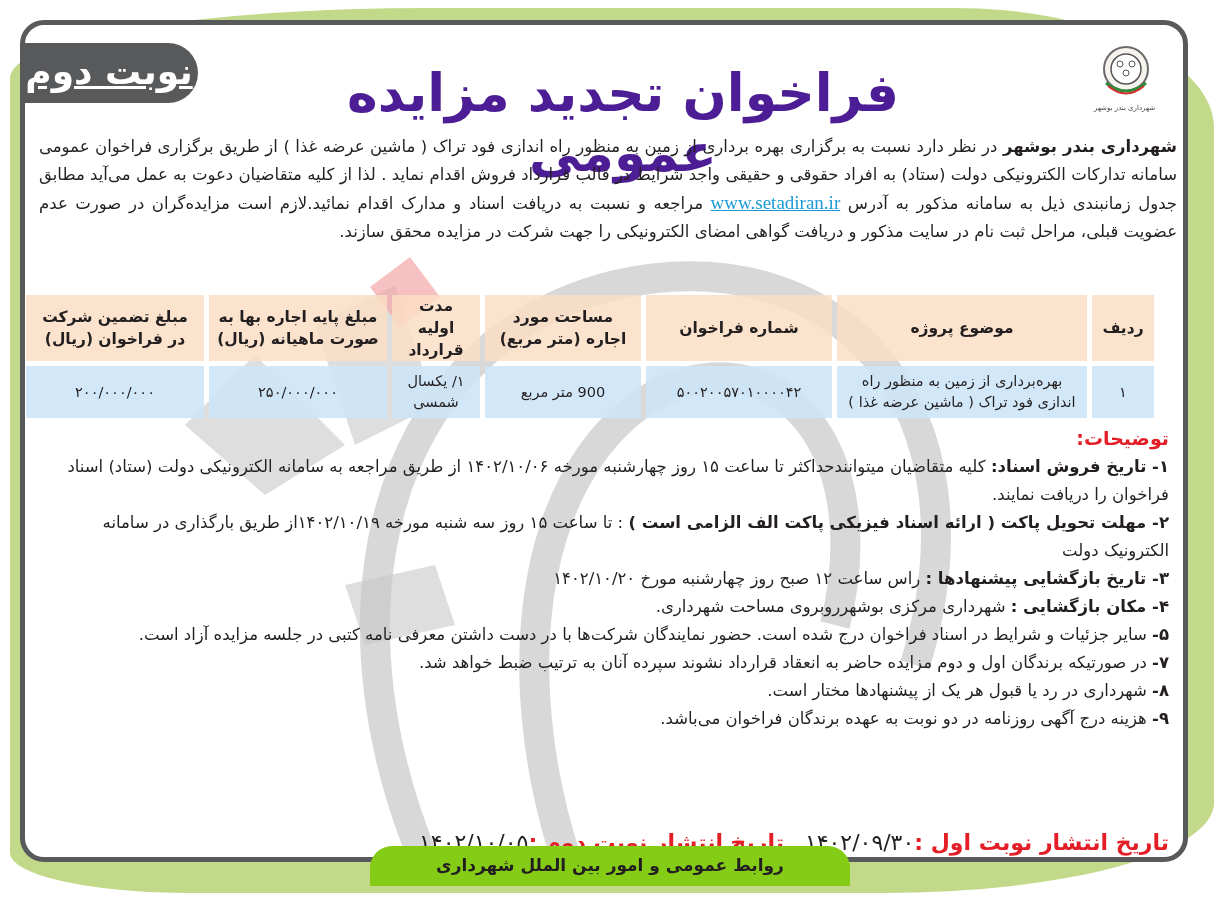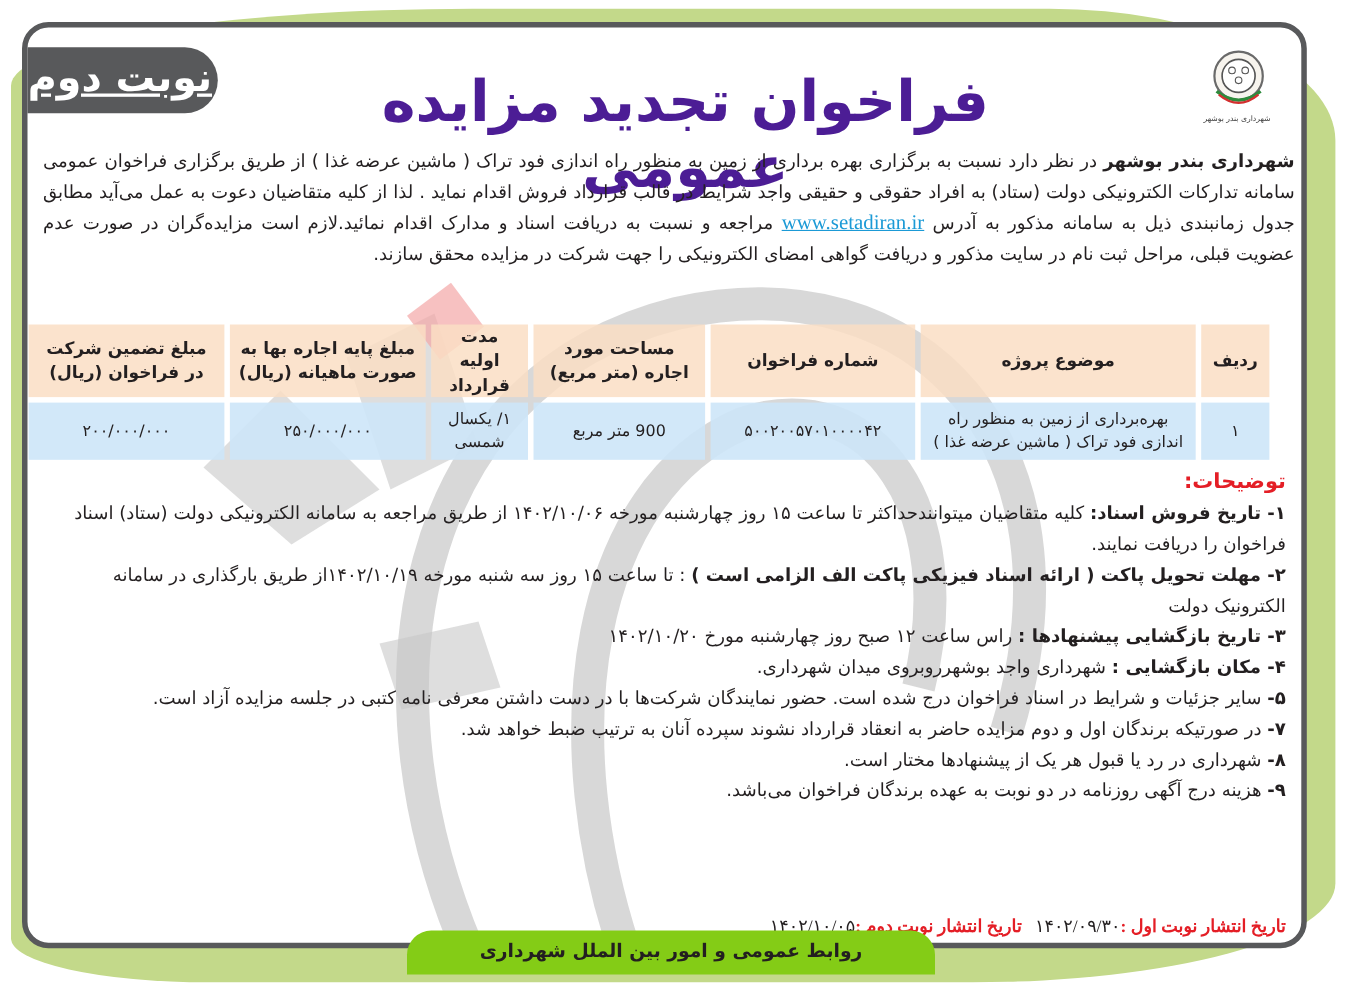--- a/index.html
+++ b/index.html
@@ -63,21 +63,21 @@
       position: absolute; right: 14px; top: 402px; color: #e41e26;
       font-weight: bold; font-size: 19px;
     }
     .notes {
       position: absolute; right: 14px; left: 14px; top: 428px;
       font-size: 16.5px; line-height: 28px;
     }
     .note { margin: 0; }
     .note b { font-weight: bold; }
     .pub {
-      position: absolute; right: 14px; top: 806px; font-size: 16px; line-height: 24px; font-family: Liberation Serif, serif;
+      position: absolute; right: 14px; top: 806px; font-size: 22px; line-height: 24px;
     }
     .pub .red { color: #e41e26; font-weight: bold; }
 
     .footer-tab {
       position: absolute; left: 370px; top: 846px; width: 480px; height: 40px;
       background: #84cc16; border-radius: 22px 22px 0 0; z-index: 5;
       text-align: center; font-weight: bold; font-size: 17px; line-height: 38px;
       color: #231f20;
     }
   </style>
@@ -155,21 +155,21 @@
         </tr>
       </tbody>
     </table>
 
     <div class="notes-title">توضیحات:</div>
 
     <div class="notes">
       <p class="note"><b>۱- تاریخ فروش اسناد:</b><span> کلیه متقاضیان میتوانندحداکثر تا ساعت ۱۵ روز  چهارشنبه مورخه ۱۴۰۲/۱۰/۰۶ از طریق  مراجعه به سامانه الکترونیکی دولت (ستاد) اسناد  فراخوان را دریافت نمایند.</span></p>
       <p class="note"><b>۲- مهلت تحویل پاکت ( ارائه اسناد فیزیکی پاکت  الف  الزامی است )</b><span> : تا ساعت ۱۵ روز سه شنبه  مورخه ۱۴۰۲/۱۰/۱۹از طریق بارگذاری در سامانه الکترونیک دولت</span></p>
       <p class="note"><b>۳- تاریخ بازگشایی پیشنهادها :</b><span> راس ساعت  ۱۲  صبح روز  چهارشنبه مورخ ۱۴۰۲/۱۰/۲۰</span></p>
-      <p class="note"><b>۴- مکان بازگشایی :</b><span> شهرداری واجد بوشهرروبروی میدان شهرداری.</span></p>
+      <p class="note"><b>۴- مکان بازگشایی :</b><span> شهرداری مرکزی بوشهرروبروی مساحت شهرداری.</span></p>
       <p class="note"><b>۵-</b><span> سایر جزئیات و شرایط در اسناد فراخوان درج شده است. حضور نمایندگان شرکت‌ها با در دست داشتن معرفی نامه کتبی در جلسه مزایده آزاد است.</span></p>
       <p class="note"><b>۷-</b><span>  در صورتیکه برندگان اول و دوم مزایده حاضر به انعقاد قرارداد نشوند سپرده آنان به ترتیب ضبط خواهد شد.</span></p>
       <p class="note"><b>۸-</b><span> شهرداری در رد یا قبول هر یک از پیشنهادها مختار است.</span></p>
       <p class="note"><b>۹-</b><span> هزینه درج آگهی روزنامه در دو نوبت  به عهده برندگان فراخوان  می‌باشد.</span></p>
     </div>
 
     <div class="pub">
       <span class="red">تاریخ انتشار نوبت اول :</span><span>۱۴۰۲/۰۹/۳۰</span>&nbsp;&nbsp;
       <span class="red">تاریخ انتشار نوبت دوم :</span><span>۱۴۰۲/۱۰/۰۵</span>
     </div>

